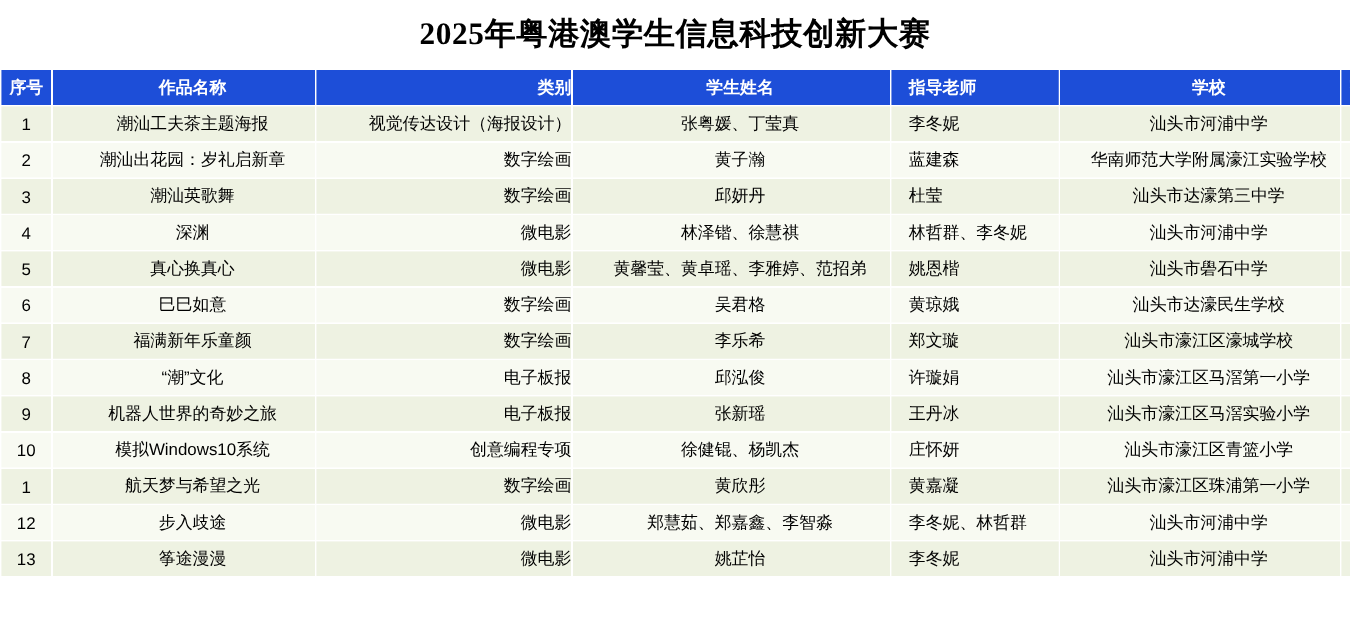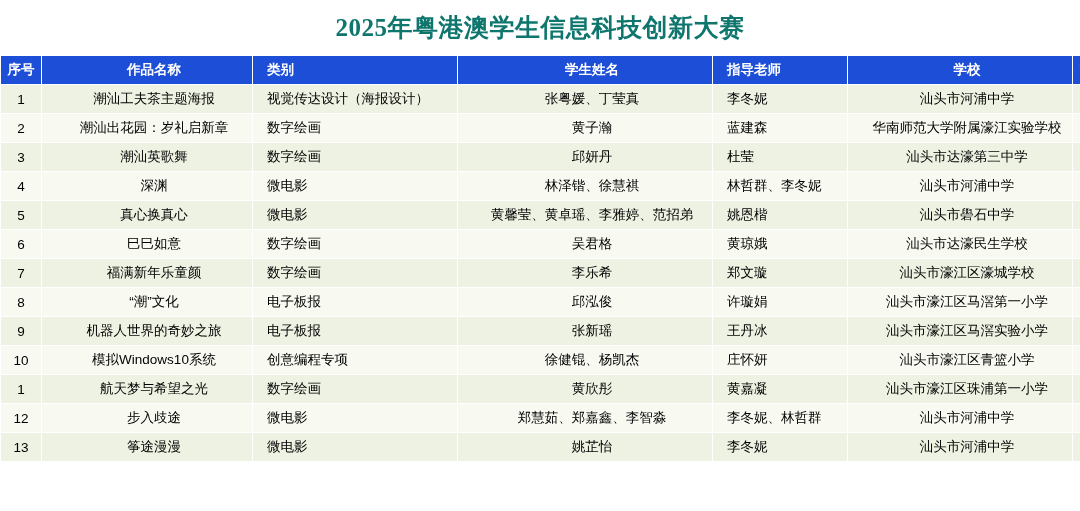--- a/index.html
+++ b/index.html
@@ -23,21 +23,21 @@
   .title-block {
     text-align: center;
     padding-top: 12px;
   }
   .title-line {
     font-family: "Liberation Serif", serif;
     font-weight: bold;
     font-size: 25px;
     line-height: 31px;
     letter-spacing: 0.5px;
-    color: #0f766e;
+    color: #000000;
   }
   table.award-table {
     border-collapse: collapse;
     width: 1064px;
     margin: 12px auto 0 auto;
     table-layout: fixed;
   }
   table.award-table th,
   table.award-table td {
     border: 1px solid #ffffff;
@@ -57,21 +57,21 @@
     height: 30px;
   }
   tbody tr.odd td {
     background: #eef2e2;
   }
   tbody tr.even td {
     background: #f8faf2;
   }
   .c-idx   { width: 40px;  text-align: center; }
   .c-name  { width: 196px; text-align: center;   padding-left: 14px !important; }
-  .c-cat   { width: 190px; text-align: left;   padding-left: 14px !important; }
+  .c-cat   { width: 190px; text-align: right;   padding-left: 14px !important; }
   .c-stu   { width: 240px; text-align: center;   padding-left: 14px !important; }
   .c-tea   { width: 120px; text-align: left;   padding-left: 14px !important; }
   .c-sch   { width: 210px; text-align: center;   padding-left: 14px !important; }
   .c-lvl   { width: 68px;  text-align: center; }
 
   thead .c-name, thead .c-cat, thead .c-stu, thead .c-tea, thead .c-sch {
     padding-left: 14px !important;
   }
 </style>
 </head>

